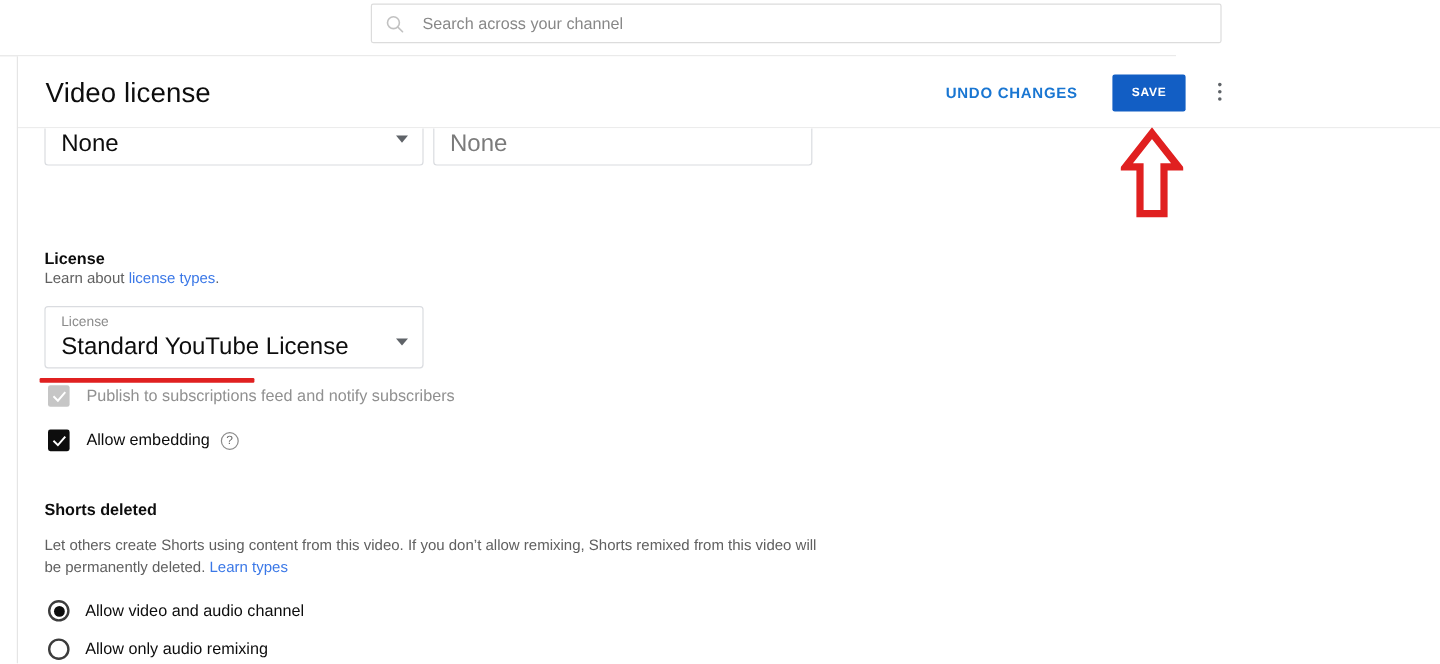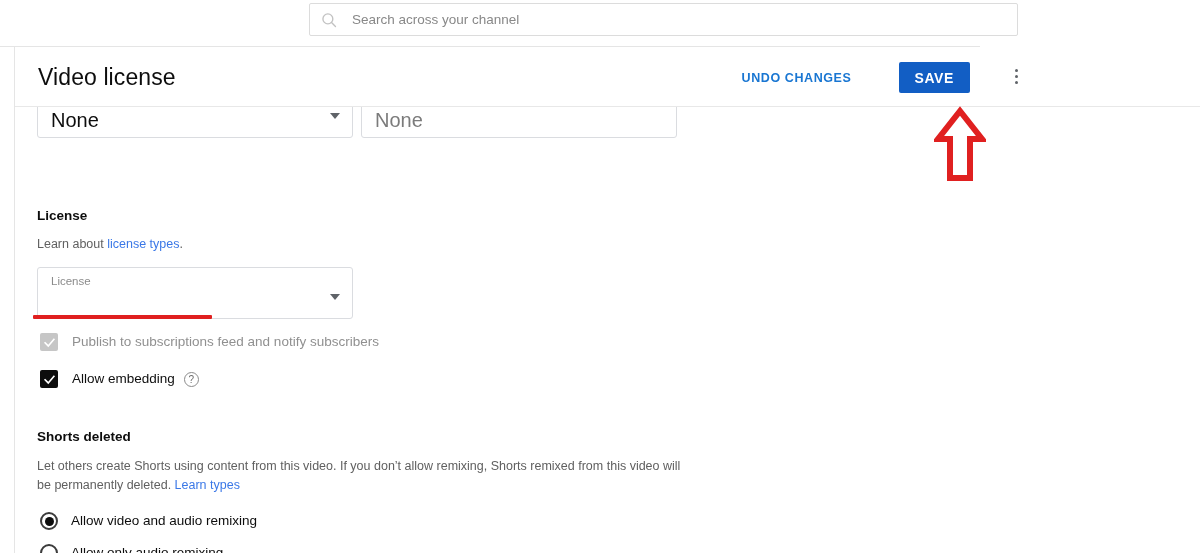--- a/index.html
+++ b/index.html
@@ -95,39 +95,39 @@
     line-height: 27px;
     font-weight: 400;
     color: #0d0d0d;
     letter-spacing: .1px;
   }
   .header-actions {
     position: absolute;
     right: 172px;
     top: 15px;
     display: flex;
-    gap: 18px;
+    gap: 0;
   }
   .undo-changes {
     font-size: 12.5px;
     font-weight: bold;
     letter-spacing: .6px;
     color: #1976d2;
     background: transparent;
     border: 0;
     padding: 8px 8px;
     cursor: pointer;
     font-family: "Liberation Sans", sans-serif;
     text-transform: uppercase;
   }
   .save-button {
     margin-left: 21px;
     background: #125ec4;
     color: #ffffff;
-    font-size: 14px;
+    font-size: 10px;
     font-weight: bold;
     letter-spacing: .6px;
     border: 0;
     border-radius: 2px;
     height: 31px;
     padding: 0 16px;
     cursor: pointer;
     font-family: "Liberation Sans", sans-serif;
     text-transform: uppercase;
   }
@@ -224,21 +224,21 @@
     color: #606060;
     line-height: 19px;
     margin: 0;
   }
   a.link {
     color: #3b78e7;
     text-decoration: none;
     cursor: pointer;
   }
   .license-block { margin-top: 70px; }
-  .license-block .section-desc { margin-top: 12px; }
+  .license-block .section-desc { }
   .mat-field.license-select {
     width: 316px;
     margin-top: 13px;
   }
 
   
   .check-row {
     display: flex;
     align-items: center;
     margin-top: 19px;
@@ -387,20 +387,21 @@
           <span class="mat-value muted">None</span>
         </div>
       </div>
 
       <div class="license-block">
         <h3 class="section-title">License</h3>
         <p class="section-desc"><span>Learn about </span><a class="link">license types</a><span>.</span></p>
 
         <div class="mat-field license-select">
           <span class="mat-label">License</span>
+          <span class="mat-value">Standard YouTube License</span>
           <span class="mat-caret"></span>
         </div>
 
         <div class="check-row second">
           <span class="cbox checked-disabled">
             <svg viewBox="0 0 24 24" width="15" height="15">
               <polyline points="5,12.5 10,17.5 19,7" fill="none" stroke="#ffffff" stroke-width="2.6" stroke-linecap="square" stroke-linejoin="miter"></polyline>
             </svg>
           </span>
           <span class="check-label disabled">Publish to subscriptions feed and notify subscribers</span>
@@ -419,21 +420,21 @@
 
       <div class="shorts-block">
         <h3 class="section-title">Shorts deleted</h3>
         <p class="section-desc"><span>Let others create Shorts using content from this video. If you don’t allow remixing, Shorts remixed from this video will be permanently deleted. </span><a class="link">Learn types</a></p>
 
         <div class="radio-group">
           <div class="radio-row">
             <span class="radio selected">
                 <span class="dot"></span>
               </span>
-            <span class="radio-label">Allow video and audio remixing</span>
+            <span class="radio-label">Allow video and audio channel</span>
           </div>
           <div class="radio-row">
             <span class="radio"></span>
             <span class="radio-label">Allow only audio remixing</span>
           </div>
 
         </div>
       </div>
 
     </div>

